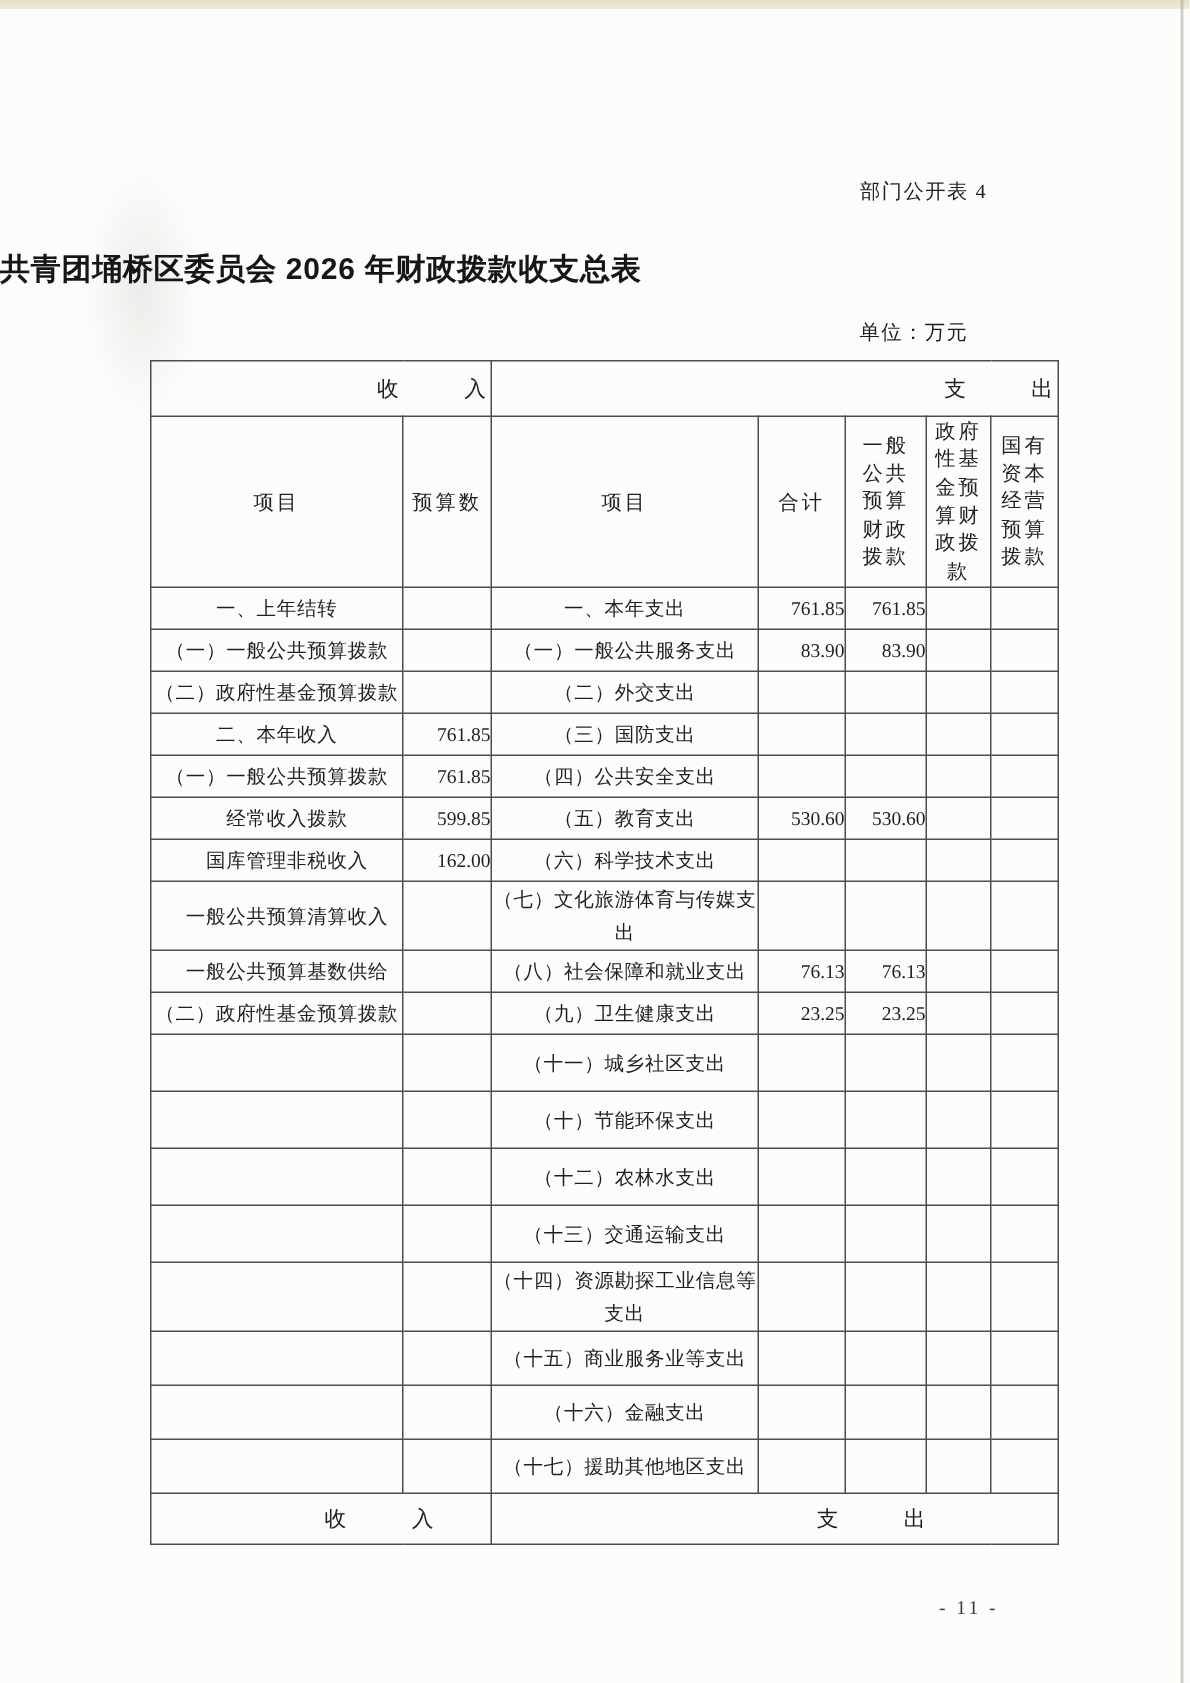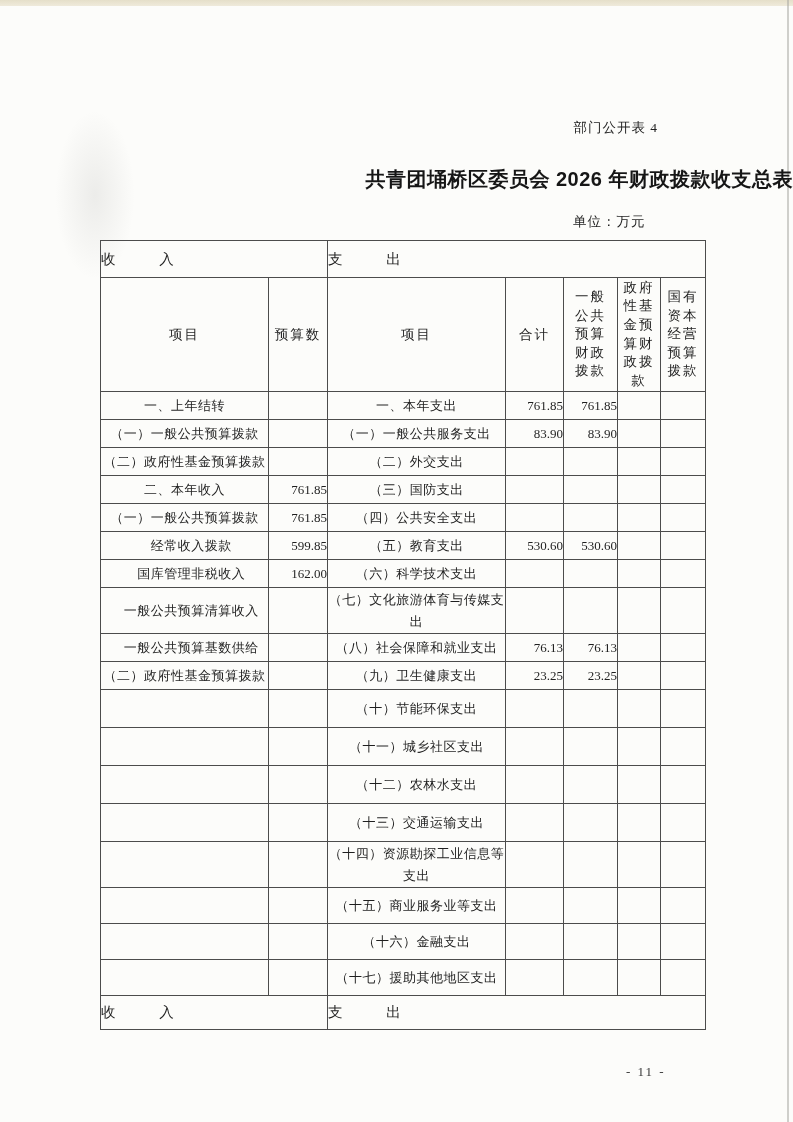--- a/index.html
+++ b/index.html
@@ -22,21 +22,21 @@
   .smudge {
     position: absolute; left: 55px; top: 110px; width: 80px; height: 170px;
     background: radial-gradient(ellipse at center, rgba(120,120,116,.12), rgba(120,120,116,0) 70%);
   }
   .corner-label {
     position: absolute; top: 119px; right: 135px;
     font-size: 13.5px; letter-spacing: 1px;
   }
   .doc-title {
     position: absolute; top: 166px; left: 0; width: 100%;
-    text-align: right;
+    text-align: left;
     font-family: "Liberation Sans", "DejaVu Sans", sans-serif;
     font-weight: bold; font-size: 20px; letter-spacing: 0.5px;
     color: #161616;
   }
   .unit-note {
     position: absolute; top: 213px; left: 573px;
     font-size: 13.5px; letter-spacing: 1px;
   }
   table.budget {
     position: absolute; top: 240px; left: 100px;
@@ -45,21 +45,21 @@
   }
   table.budget td {
     border: 1px solid #4c4c4c;
     padding: 0;
     vertical-align: middle;
     overflow: hidden;
     font-size: 13px;
   }
   tr.group-row td {
     height: 36px;
-    text-align: left;
+    text-align: right;
     font-size: 14.5px;
     letter-spacing: 3px;
     word-spacing: 34px;
   }
   tr.group-row.foot td { height: 33px; }
   tr.group-row.foot td.cell-income-group { padding-right: 35px; }
   tr.group-row.foot td.cell-expense-group { padding-right: 85px; }
   tr.colhead-row td {
     height: 113px;
     text-align: center;
@@ -234,30 +234,30 @@
         <td class="c-num"></td>
         <td class="c-item c-exp">（九）卫生健康支出</td>
         <td class="c-num">23.25</td>
         <td class="c-num">23.25</td>
         <td class="c-num"></td>
         <td class="c-num"></td>
       </tr>
       <tr>
         <td class="c-item"></td>
         <td class="c-num"></td>
+        <td class="c-item c-exp">（十一）城乡社区支出</td>
+        <td class="c-num"></td>
+        <td class="c-num"></td>
+        <td class="c-num"></td>
+        <td class="c-num"></td>
+      </tr>
+      <tr>
+        <td class="c-item"></td>
+        <td class="c-num"></td>
         <td class="c-item c-exp">（十）节能环保支出</td>
-        <td class="c-num"></td>
-        <td class="c-num"></td>
-        <td class="c-num"></td>
-        <td class="c-num"></td>
-      </tr>
-      <tr>
-        <td class="c-item"></td>
-        <td class="c-num"></td>
-        <td class="c-item c-exp">（十一）城乡社区支出</td>
         <td class="c-num"></td>
         <td class="c-num"></td>
         <td class="c-num"></td>
         <td class="c-num"></td>
       </tr>
       <tr>
         <td class="c-item"></td>
         <td class="c-num"></td>
         <td class="c-item c-exp">（十二）农林水支出</td>
         <td class="c-num"></td>

